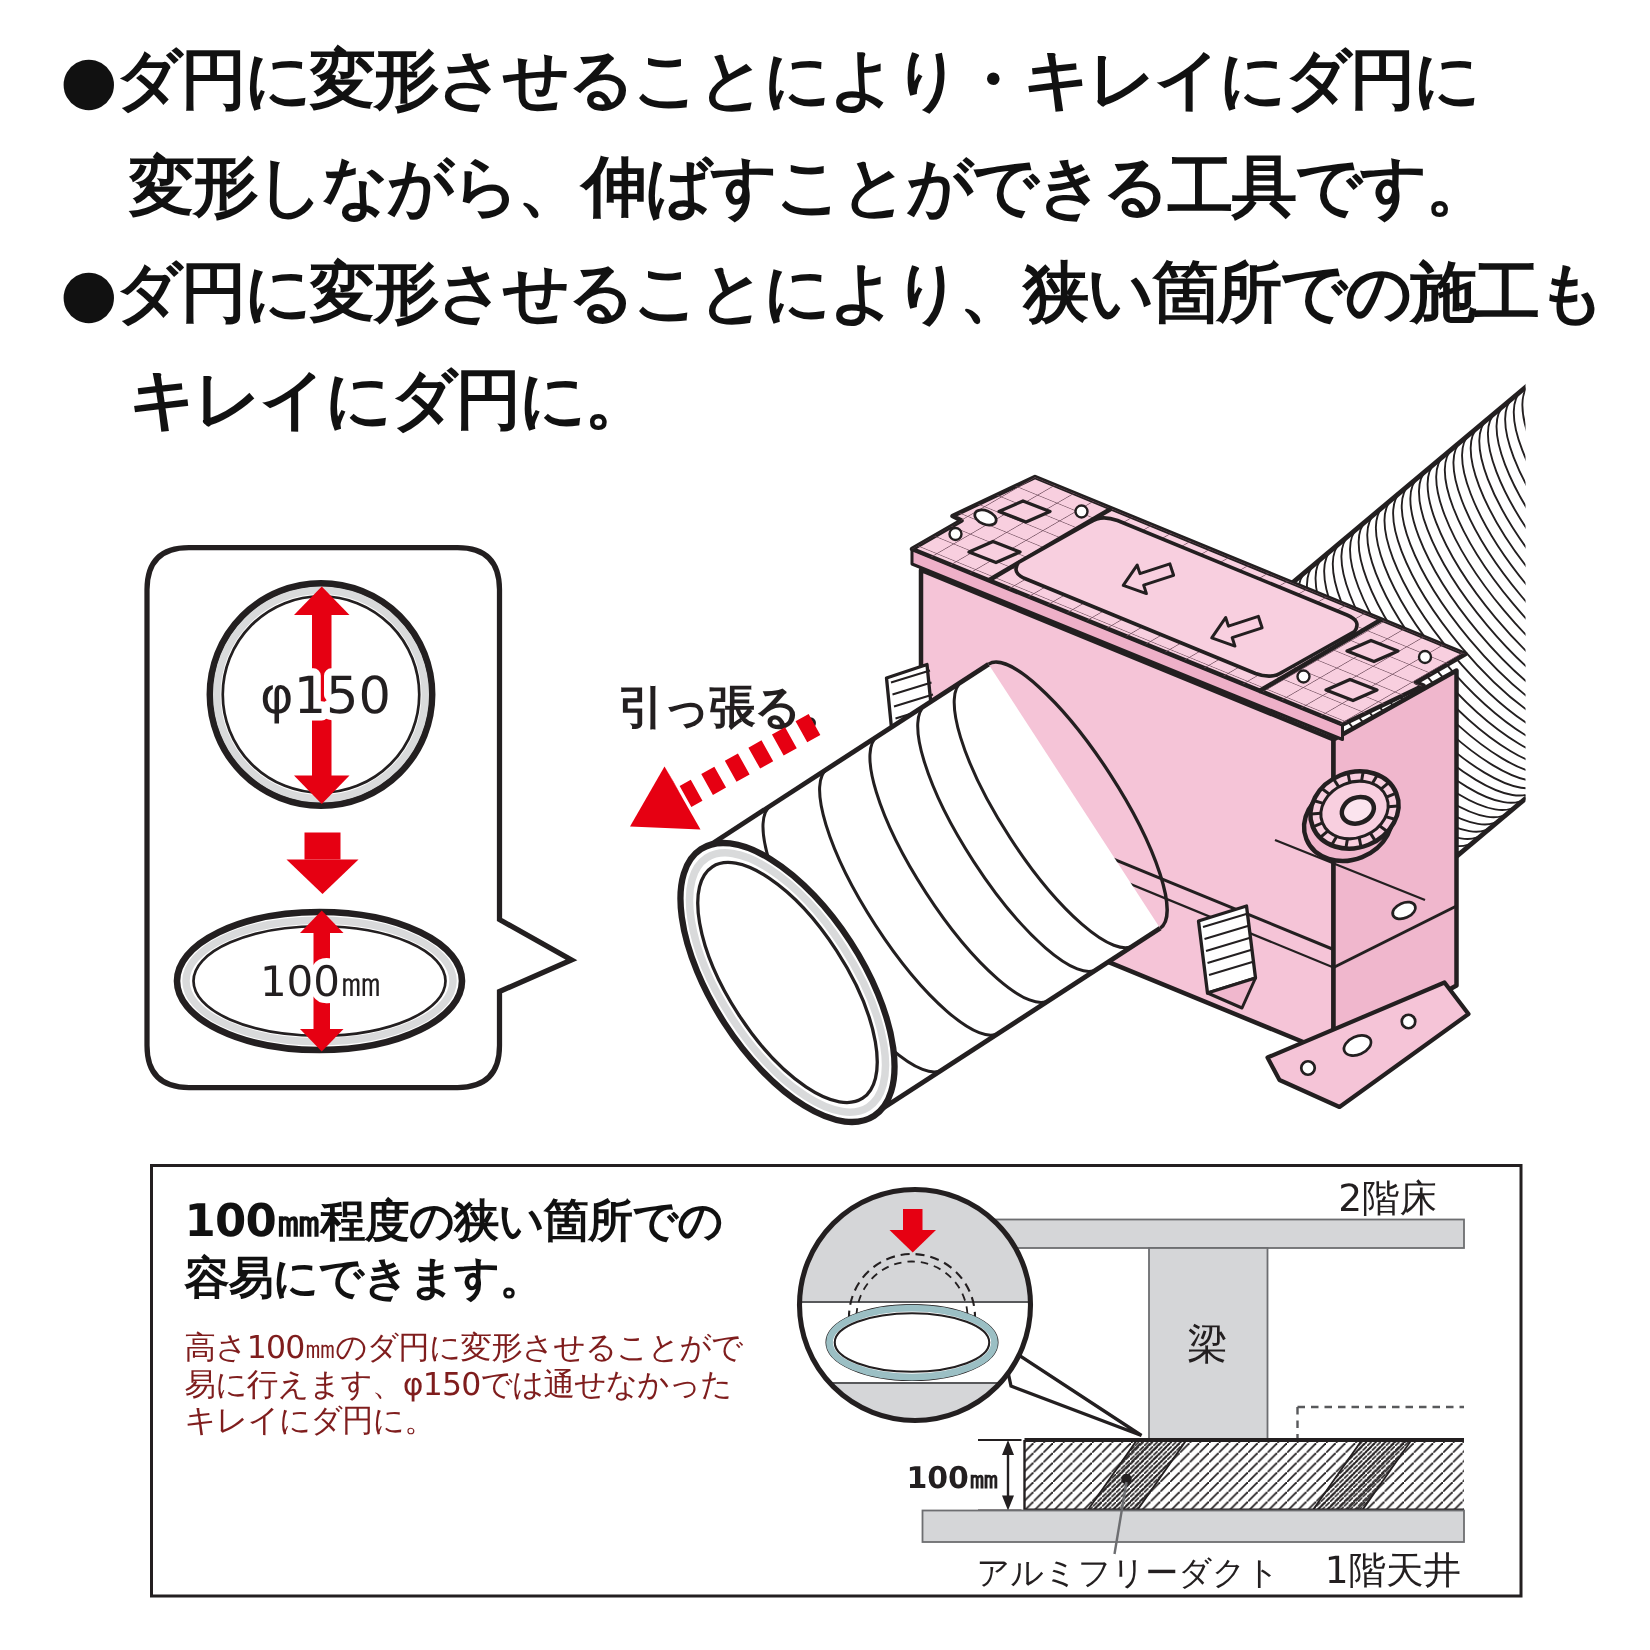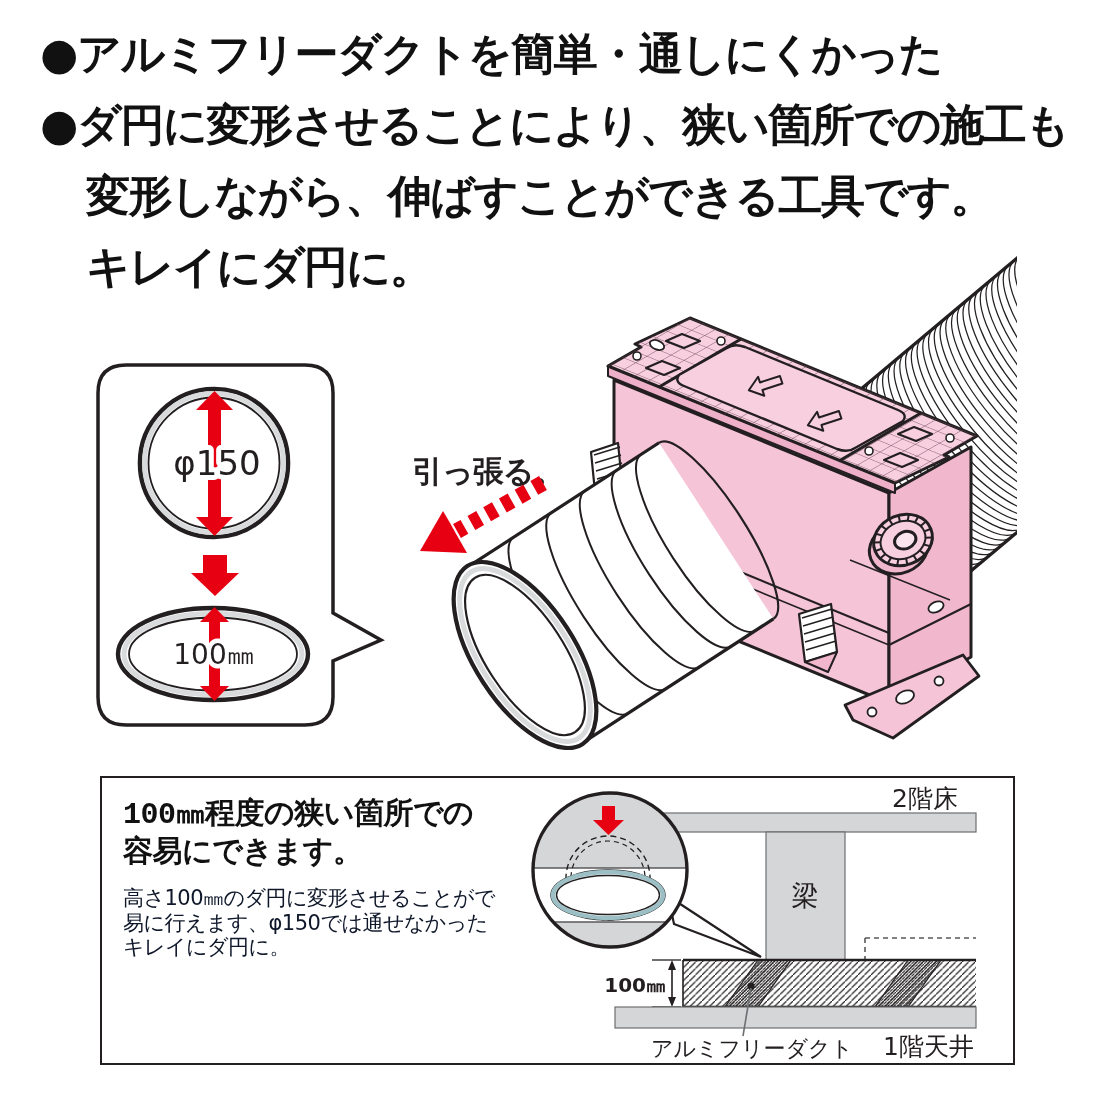--- a/index.html
+++ b/index.html
@@ -7,23 +7,23 @@
          font-family:"DejaVu Sans","Liberation Sans",sans-serif;color:#111;}
   
   .intro{position:absolute;left:40px;top:18px;width:1050px;}
   .intro .line{white-space:nowrap;font-size:44px;font-weight:bold;letter-spacing:-1.5px;
                line-height:71px;color:#111;}
   .intro .cont{padding-left:46px;}
   
   .info-box{position:absolute;left:100px;top:776px;width:911px;height:285px;
             border:2.5px solid #231f20;background:transparent;}
   .ib-heading{position:absolute;left:21px;top:18px;font-size:30px;font-weight:bold;
-              line-height:38px;letter-spacing:-0.5px;color:#111;white-space:nowrap;font-family:Liberation Mono, monospace;}
+              line-height:38px;letter-spacing:-0.5px;color:#111;white-space:nowrap;}
   .ib-body{position:absolute;left:21px;top:108px;font-size:21px;line-height:24.5px;
-           letter-spacing:-0.5px;color:#0f172a;white-space:nowrap;}
+           letter-spacing:-0.5px;color:#7f1d1d;white-space:nowrap;}
   svg{position:absolute;left:0;top:0;}
   svg text{font-family:"DejaVu Sans","Liberation Sans",sans-serif;}
   .halo{paint-order:stroke;stroke:#fff;stroke-linejoin:round;}
   #corr-rings path{fill:none;stroke:#231f20;stroke-width:1.25;}
   #knob-ribs line{stroke:#231f20;stroke-width:2;}
   .hatchline{stroke:#231f20;}
 </style>
 </head>
 <body>
 
@@ -304,23 +304,23 @@
             <ellipse cx="608" cy="895" rx="55" ry="23" fill="none" stroke="#9bbfc4" stroke-width="4.5"></ellipse>
             <ellipse cx="608" cy="895" rx="51.5" ry="19.5" fill="none" stroke="#231f20" stroke-width="1.4"></ellipse>
           </g>
         </g>
         <circle cx="610" cy="870" r="77" fill="none" stroke="#231f20" stroke-width="3.4"></circle>
       </g>
     </g>
   </svg>
 
   <div class="intro">
-    <div class="line"><span>●</span><span>アルミフリーダクトを簡単・通しにくかった</span></div>
+    <div class="line"><span>●</span><span>ダ円に変形させることにより・キレイにダ円に</span></div>
+    <div class="line cont">変形しながら、伸ばすことができる工具です。</div>
     <div class="line"><span>●</span><span>ダ円に変形させることにより、狭い箇所での施工も</span></div>
-    <div class="line cont">変形しながら、伸ばすことができる工具です。</div>
     <div class="line cont">キレイにダ円に。</div>
   </div>
 
   <div class="info-box">
     <div class="ib-heading">
       <div>100㎜程度の狭い箇所での</div>
       <div>容易にできます。</div>
     </div>
     <div class="ib-body">
       <div>高さ100㎜のダ円に変形させることがで</div>

